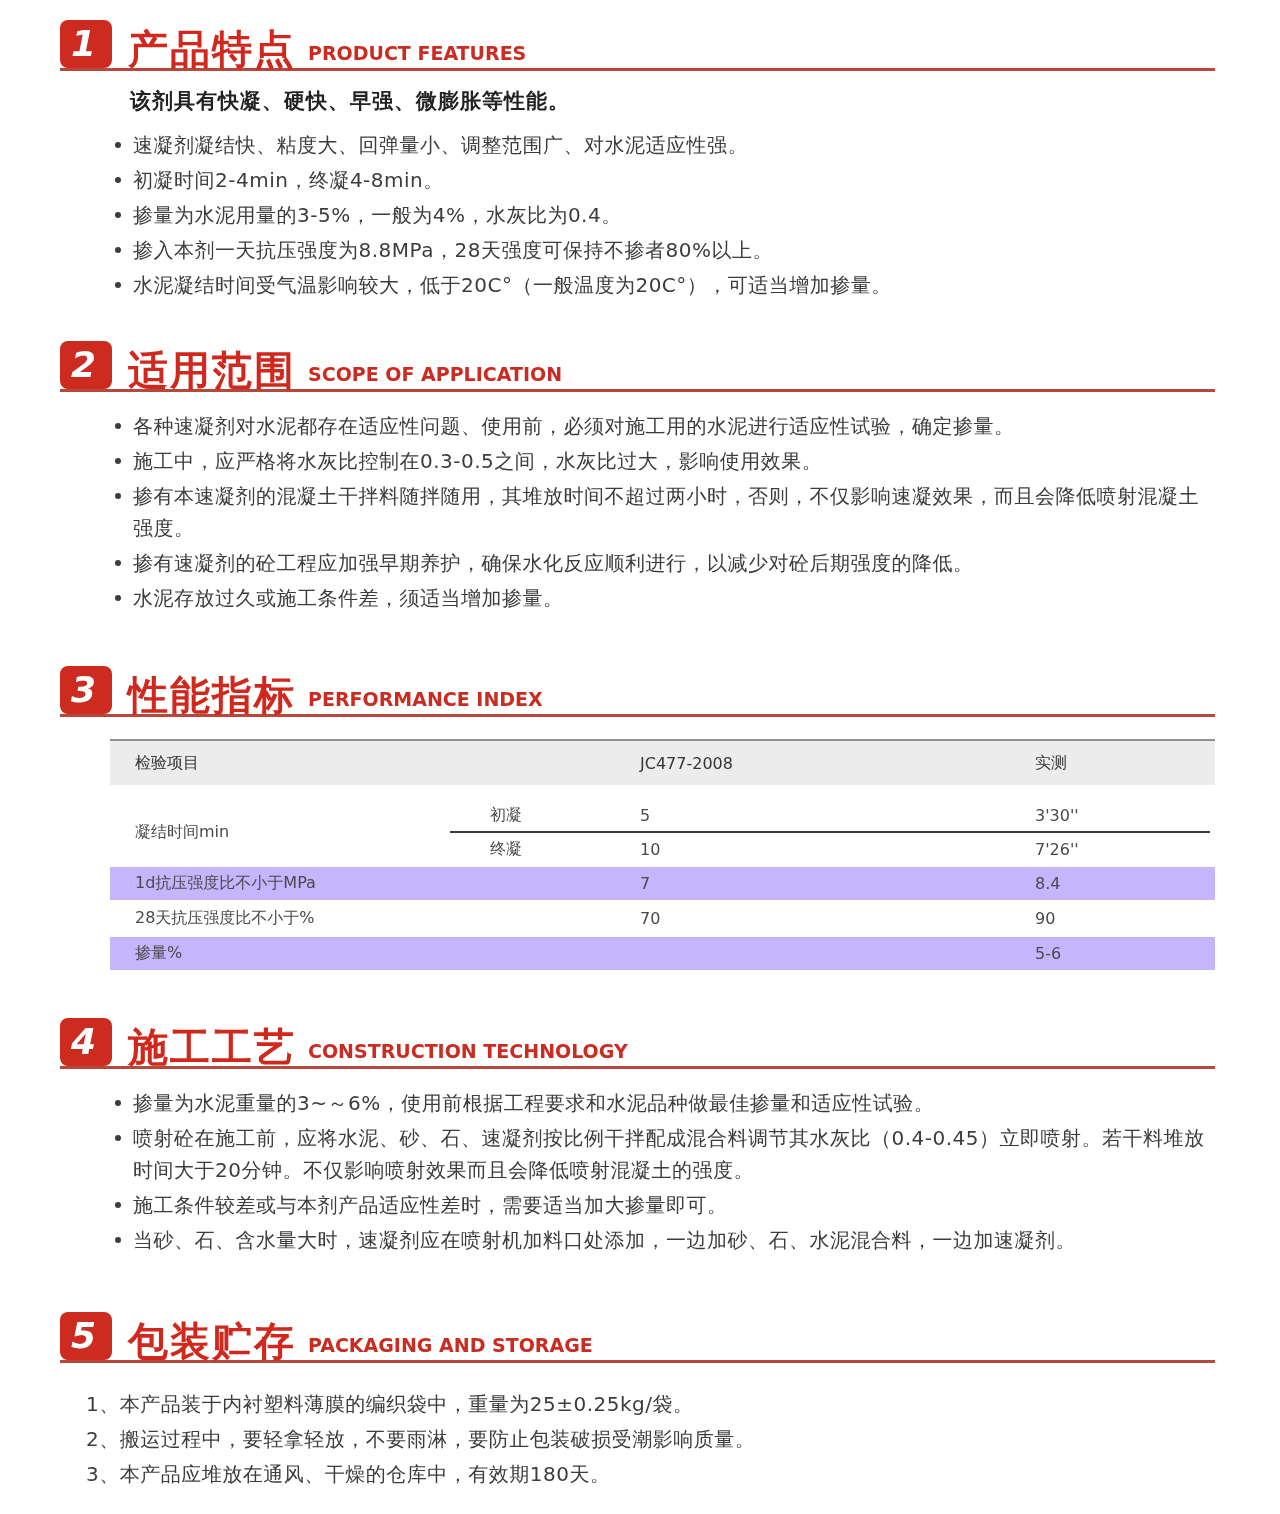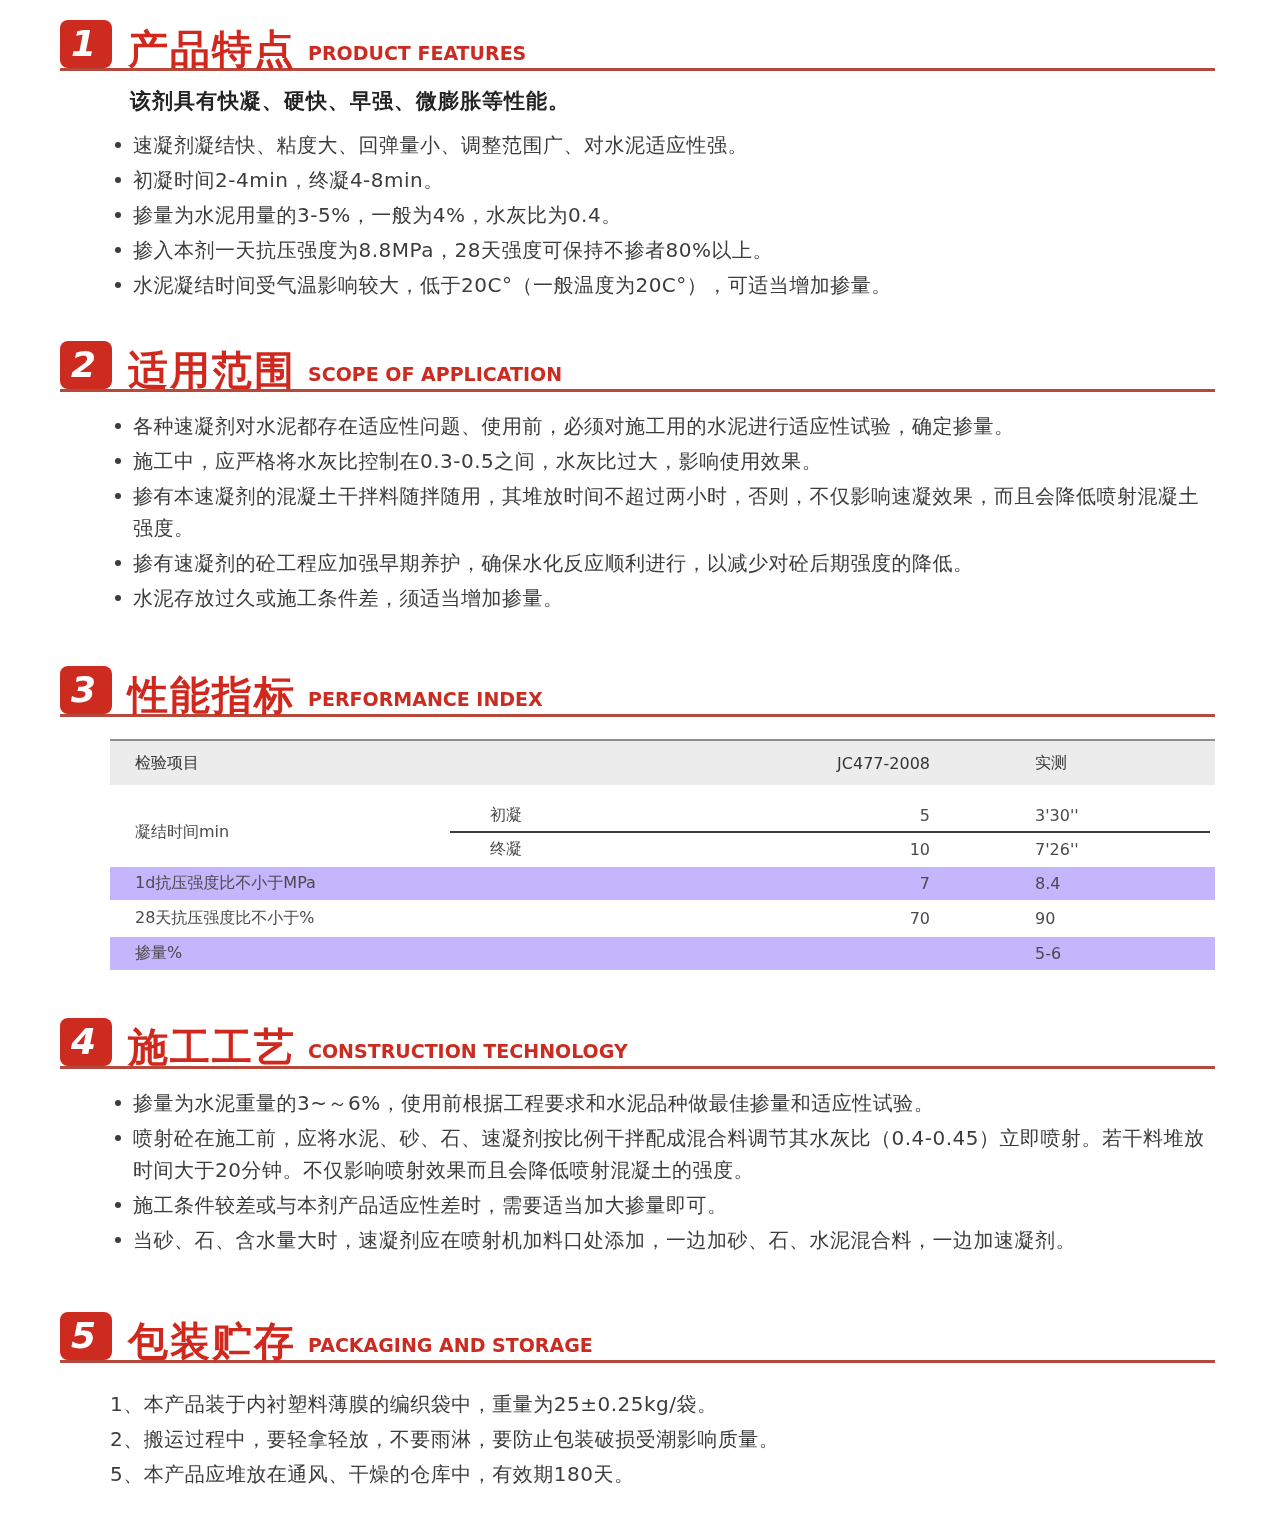--- a/index.html
+++ b/index.html
@@ -54,32 +54,32 @@
     line-height:32px; margin-bottom:3px;
     color:#3c3c3c;
   }
   .dot {
     position:absolute; left:0; top:13px;
     width:6px; height:6px; border-radius:50%;
     background:#3c3c3c;
   }
 
   
-  .numlist { margin:24px 65px 0 110px; font-size:20px; letter-spacing:0.5px; }
+  .numlist { margin:24px 65px 0 86px; font-size:20px; letter-spacing:0.5px; }
   .numlist .nitem { line-height:35px; color:#3c3c3c; }
 
   
   .ptable { margin:22px 65px 0 110px; font-size:16px; color:#4a4a4a; }
   .t-head {
     display:grid; grid-template-columns:340px 190px 290px 280px;
     background:#ececec; border-top:2px solid #8f8f8f;
     height:44px; align-items:center; color:#353535;
   }
   .cell-label { padding-left:25px; }
-  .cell-std  { text-align:right; }
+  .cell-std  { text-align:left; }
   .cell-meas { padding-left:105px; }
 
   .t-group { display:grid; grid-template-columns:340px 760px; margin-top:14px; }
   .g-label { display:flex; align-items:center; padding-left:25px; }
   .srow {
     display:grid; grid-template-columns:190px 290px 280px;
     height:32px; align-items:center;
   }
   .s-name { padding-left:40px; }
   .g-divider { height:2px; background:#3d3d3d; }
@@ -215,17 +215,17 @@
     <div class="sec-header">
       <div class="badge">
         <span>5</span>
       </div>
       <h2 class="sec-title">包装贮存</h2>
       <span class="sec-sub">PACKAGING AND STORAGE</span>
     </div>
     <div class="numlist">
       <div class="nitem">1、本产品装于内衬塑料薄膜的编织袋中，重量为25±0.25kg/袋。</div>
       <div class="nitem">2、搬运过程中，要轻拿轻放，不要雨淋，要防止包装破损受潮影响质量。</div>
-      <div class="nitem">5、本产品应堆放在通风、干燥的仓库中，有效期180天。</div>
+      <div class="nitem">3、本产品应堆放在通风、干燥的仓库中，有效期180天。</div>
     </div>
   </div>
 
 </div>
 
 </body></html>

